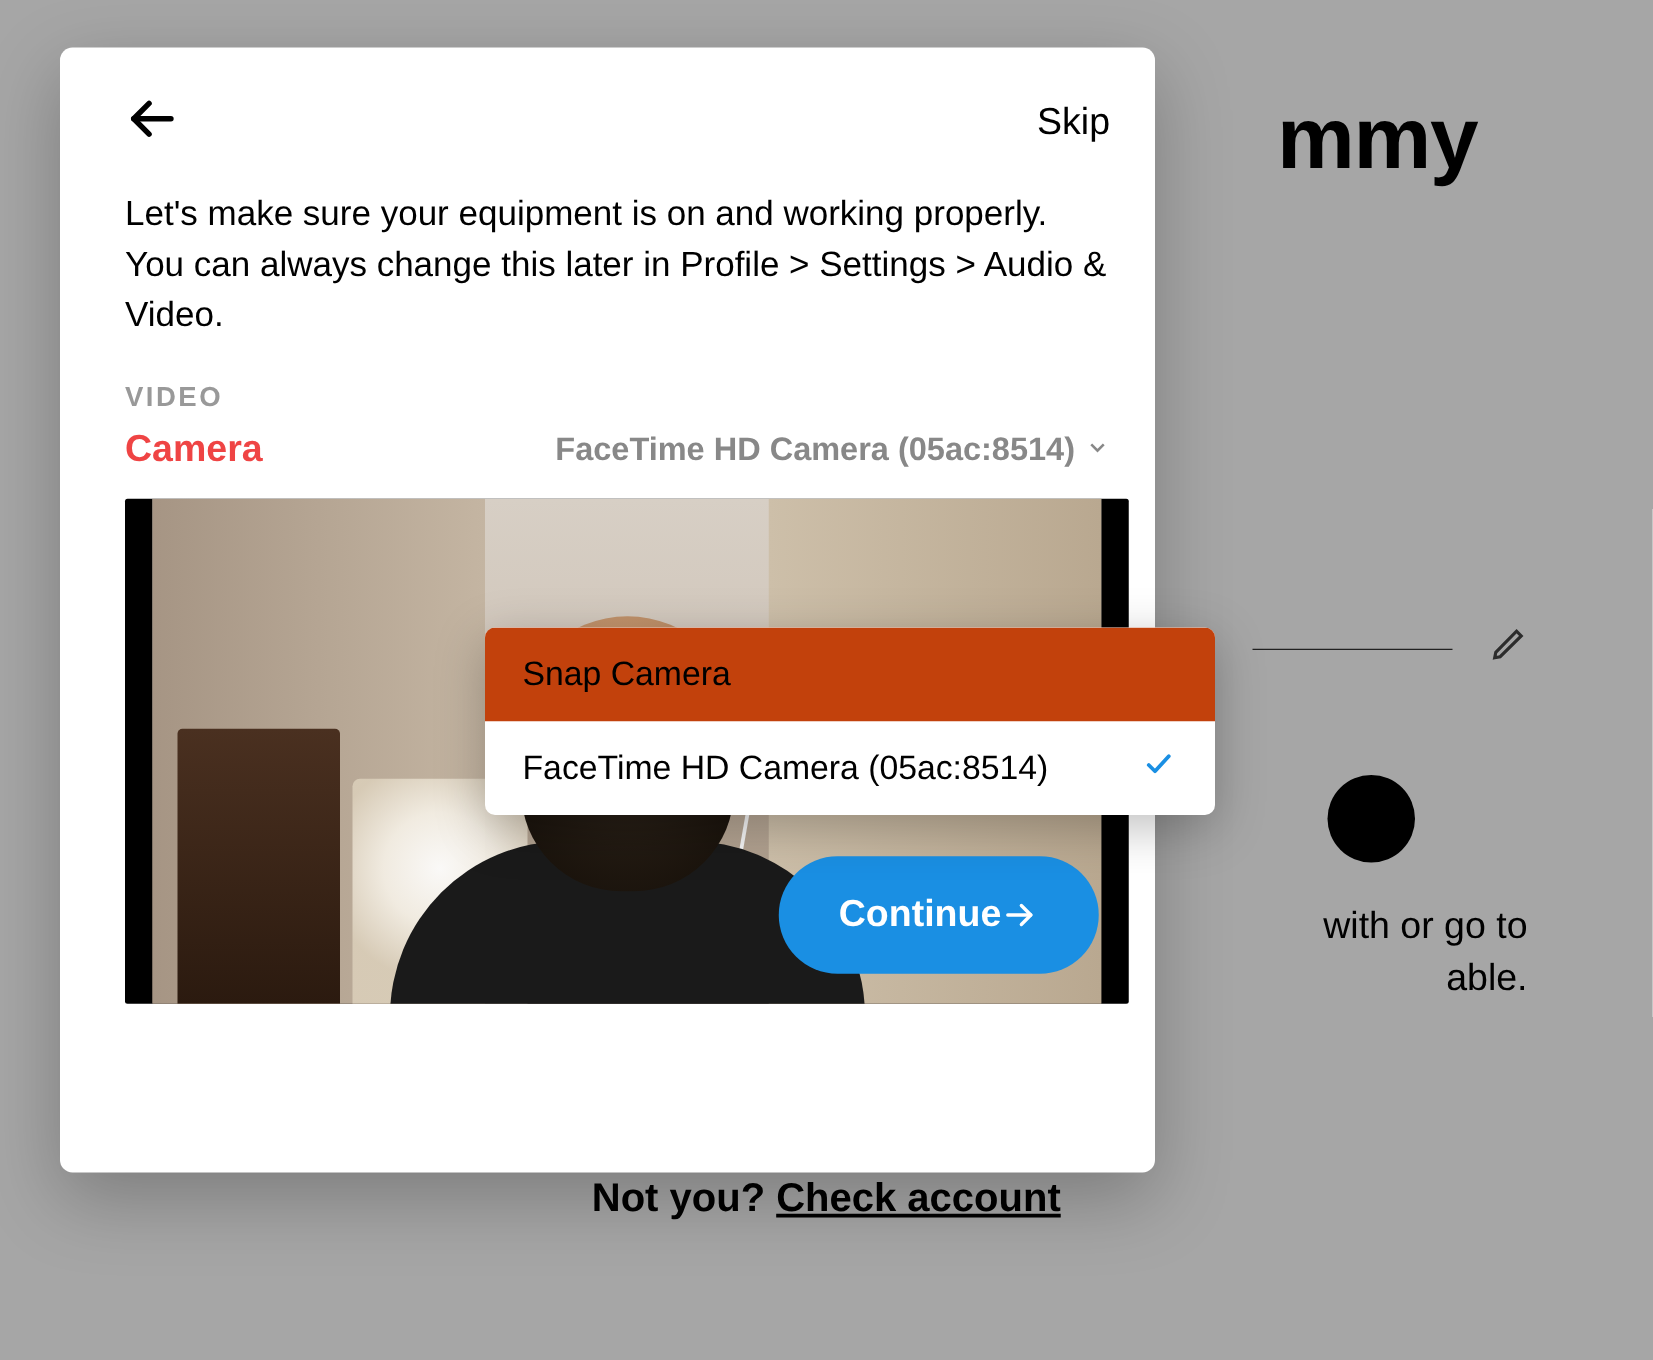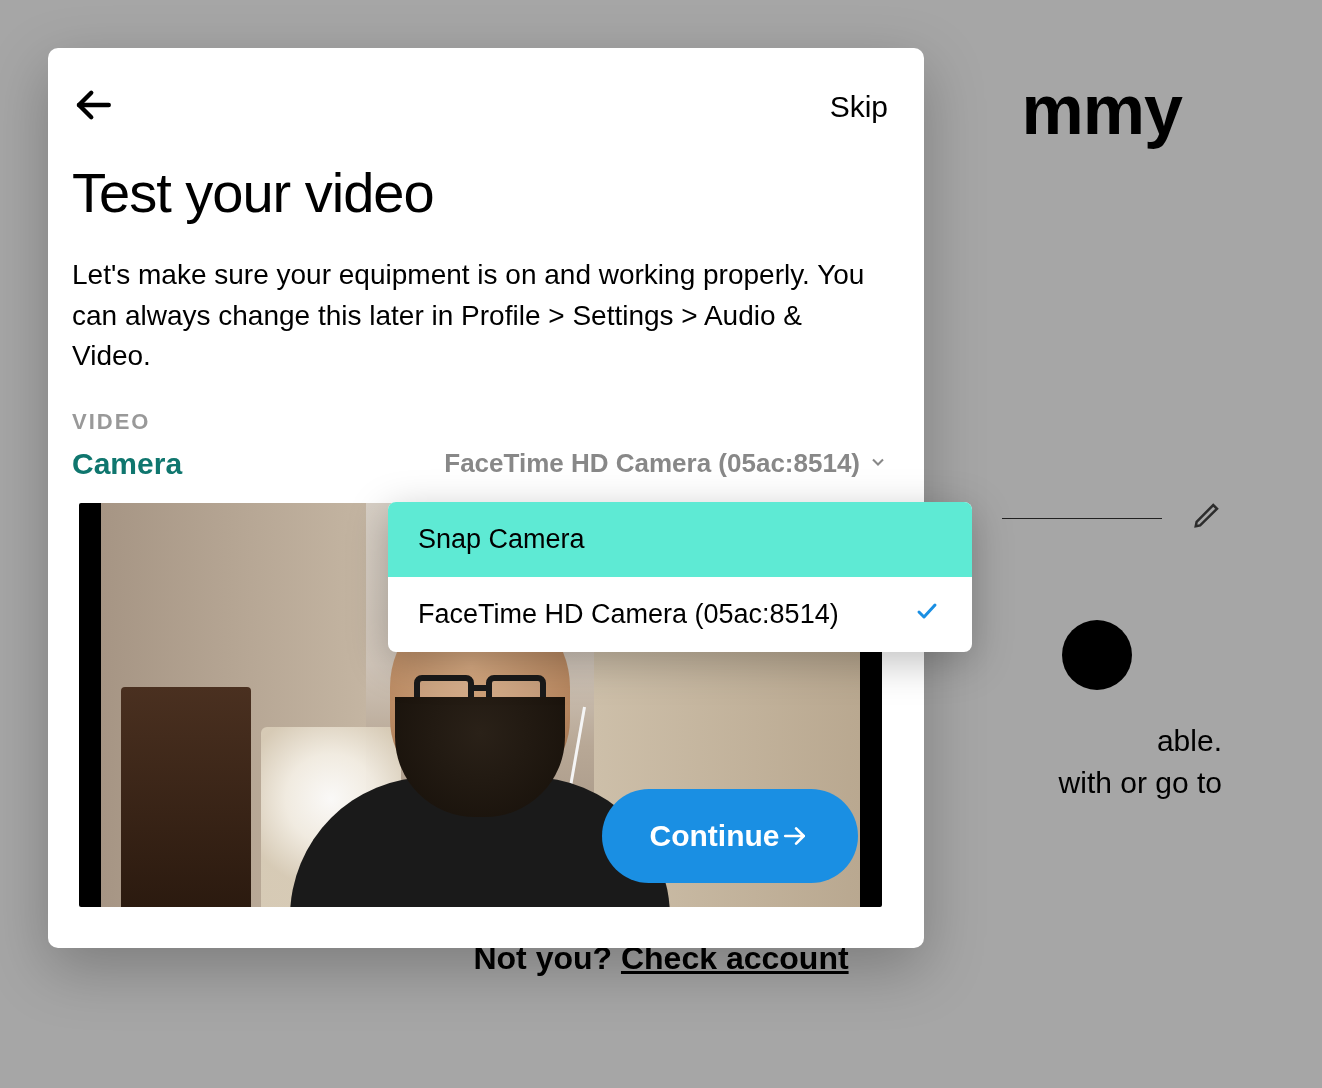--- a/index.html
+++ b/index.html
@@ -93,27 +93,27 @@
       font-weight: 700;
       color: #000;
       text-align: right;
     }
     .bg-notyou a {
       text-decoration: underline;
       color: #000;
     }
     .modal {
       position: absolute;
-      top: 48px;
+      top: 38px;
       left: 48px;
       width: 876px;
       height: 900px;
       background: #fff;
       border-radius: 10px;
-      padding: 36px 36px 0 24px;
+      padding: 36px 36px 0 52px;
       box-shadow: 0 20px 60px rgba(0,0,0,0.25);
     }
     .modal-topbar {
       display: flex;
       align-items: center;
       justify-content: space-between;
       margin-bottom: 30px;
     }
     .back-btn svg {
       width: 42px;
@@ -152,21 +152,21 @@
     }
     .camera-row {
       display: flex;
       align-items: center;
       justify-content: space-between;
       margin-bottom: 22px;
     }
     .camera-label {
       font-size: 30px;
       font-weight: 800;
-      color: #0f766e;
+      color: #ef4444;
     }
     .camera-selected {
       display: flex;
       align-items: center;
       gap: 8px;
       font-size: 26px;
       font-weight: 700;
       color: #888;
       cursor: pointer;
     }
@@ -334,21 +334,21 @@
     .dropdown-option {
       display: flex;
       align-items: center;
       justify-content: space-between;
       padding: 22px 30px;
       font-size: 27px;
       color: #000;
       cursor: pointer;
     }
     .dropdown-option.hovered {
-      background: #5eead4;
+      background: #c2410c;
     }
     .check-icon svg {
       width: 30px;
       height: 24px;
       stroke: #1a8fe3;
       fill: none;
       stroke-width: 3;
       stroke-linecap: round;
       stroke-linejoin: round;
     }
@@ -367,22 +367,22 @@
         <svg viewBox="0 0 24 24">
             <path d="M3 21l3.5-.7L20 7l-3-3L3.7 17.5 3 21z"></path>
           </svg>
       </span>
     </div>
   </div>
 
   <div class="bg-black-square"></div>
 
   <div class="bg-help-text">
+    <div>with or go to</div>
     <div>able.</div>
-    <div>with or go to</div>
   </div>
 
   <div class="bg-notyou">
     <span>Not you?</span>
     <span> </span>
     <a href="#">Check account</a>
   </div>
 </div>
 
 <div class="bg-overlay"></div>
@@ -391,21 +391,20 @@
   <div class="modal-topbar">
     <span class="back-btn">
       <svg viewBox="0 0 24 24">
           <line x1="21" y1="12" x2="4" y2="12"></line>
           <polyline points="11 5 4 12 11 19"></polyline>
         </svg>
     </span>
     <span class="skip-link">Skip</span>
   </div>
 
-  <h1 class="modal-title">Test your video</h1>
   <p class="modal-subtitle">Let's make sure your equipment is on and working properly. You can always change this later in Profile &gt; Settings &gt; Audio &amp; Video.</p>
 
   <div class="section-label">VIDEO</div>
 
   <div class="camera-row">
     <span class="camera-label">Camera</span>
     <span class="camera-selected">
       <span>FaceTime HD Camera (05ac:8514)</span>
       <span class="chevron-down">
         <svg viewBox="0 0 24 24">

